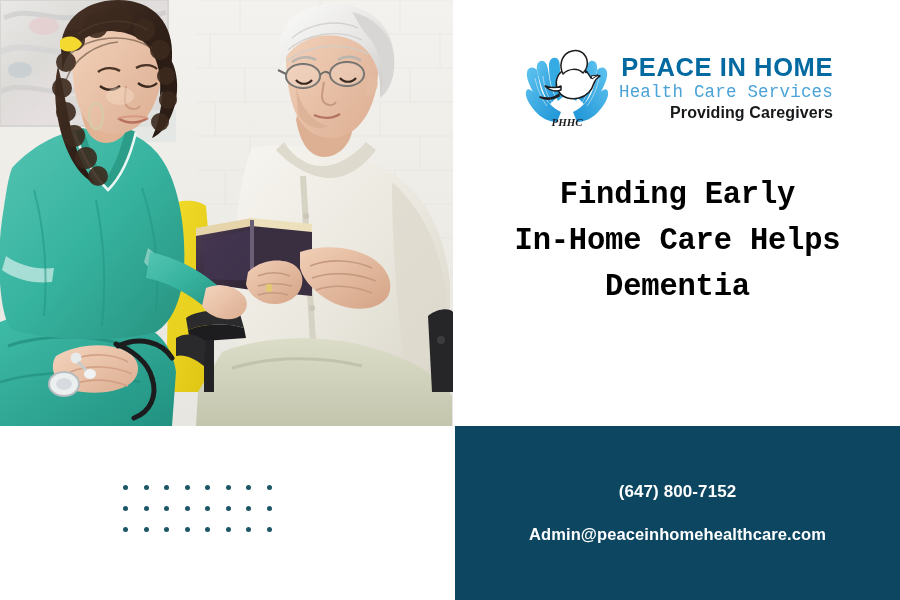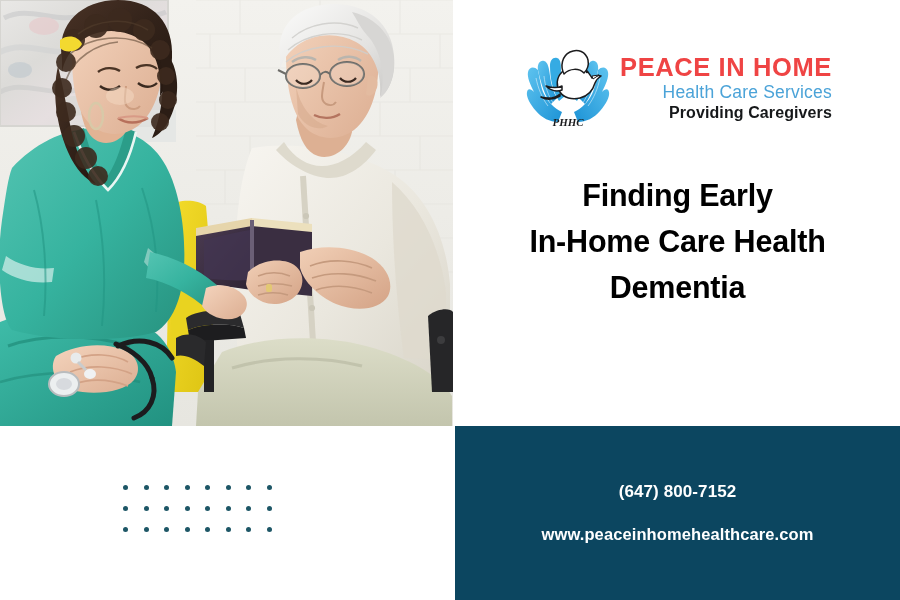--- a/index.html
+++ b/index.html
@@ -59,45 +59,45 @@
   #logo-mark { width:88px; height:86px; flex:0 0 auto; position:relative; }
   #logo-mark svg { display:block; width:88px; height:86px; }
 
   #logo-type {
     display:flex; flex-direction:column;
     align-items:flex-end;
     line-height:1;
     padding-bottom:2px;
   }
   #brand-name {
-    font-size:25.5px; font-weight:bold; color:#ef4444;
+    font-size:25.5px; font-weight:bold; color:#0369a1;
     letter-spacing:0.6px; white-space:nowrap;
   }
   #brand-sub {
-    font-family:Liberation Sans, sans-serif;
+    font-family:Liberation Mono, monospace;
     font-size:17.5px; color:#4ba3d8;
     letter-spacing:0.2px; margin-top:3px; white-space:nowrap;
   }
   #brand-tag {
     font-size:16px; font-weight:bold; color:#16181a;
     letter-spacing:0.1px; margin-top:4px; white-space:nowrap;
   }
 
   #headline {
     position:absolute;
     left:12px; top:172px;
     width:421px;
     text-align:center;
     font-size:30.5px;
     font-weight:bold;
     line-height:46px;
     color:#000000;
     letter-spacing:-0.2px;
   }
-  #headline .hl-line { display:block; }
+  #headline .hl-line { display:block;font-family:Liberation Mono, monospace; }
 
   
   #contact {
     position:absolute;
     left:455px; top:426px;
     width:445px; height:174px;
     background:#0c4660;
     display:flex;
     flex-direction:column;
     align-items:center;
@@ -456,23 +456,23 @@
       </div>
       <div id="logo-type">
         <div id="brand-name">PEACE IN HOME</div>
         <div id="brand-sub">Health Care Services</div>
         <div id="brand-tag">Providing Caregivers</div>
       </div>
     </div>
 
     <div id="headline">
       <span class="hl-line">Finding Early</span>
-      <span class="hl-line">In-Home Care Health</span>
+      <span class="hl-line">In-Home Care Helps</span>
       <span class="hl-line">Dementia</span>
     </div>
   </div>
 
   <div id="contact">
     <div class="contact-line phone">(647) 800-7152</div>
-    <div class="contact-line">www.peaceinhomehealthcare.com</div>
+    <div class="contact-line">Admin@peaceinhomehealthcare.com</div>
   </div>
 
 </div>
 
 </body></html>

